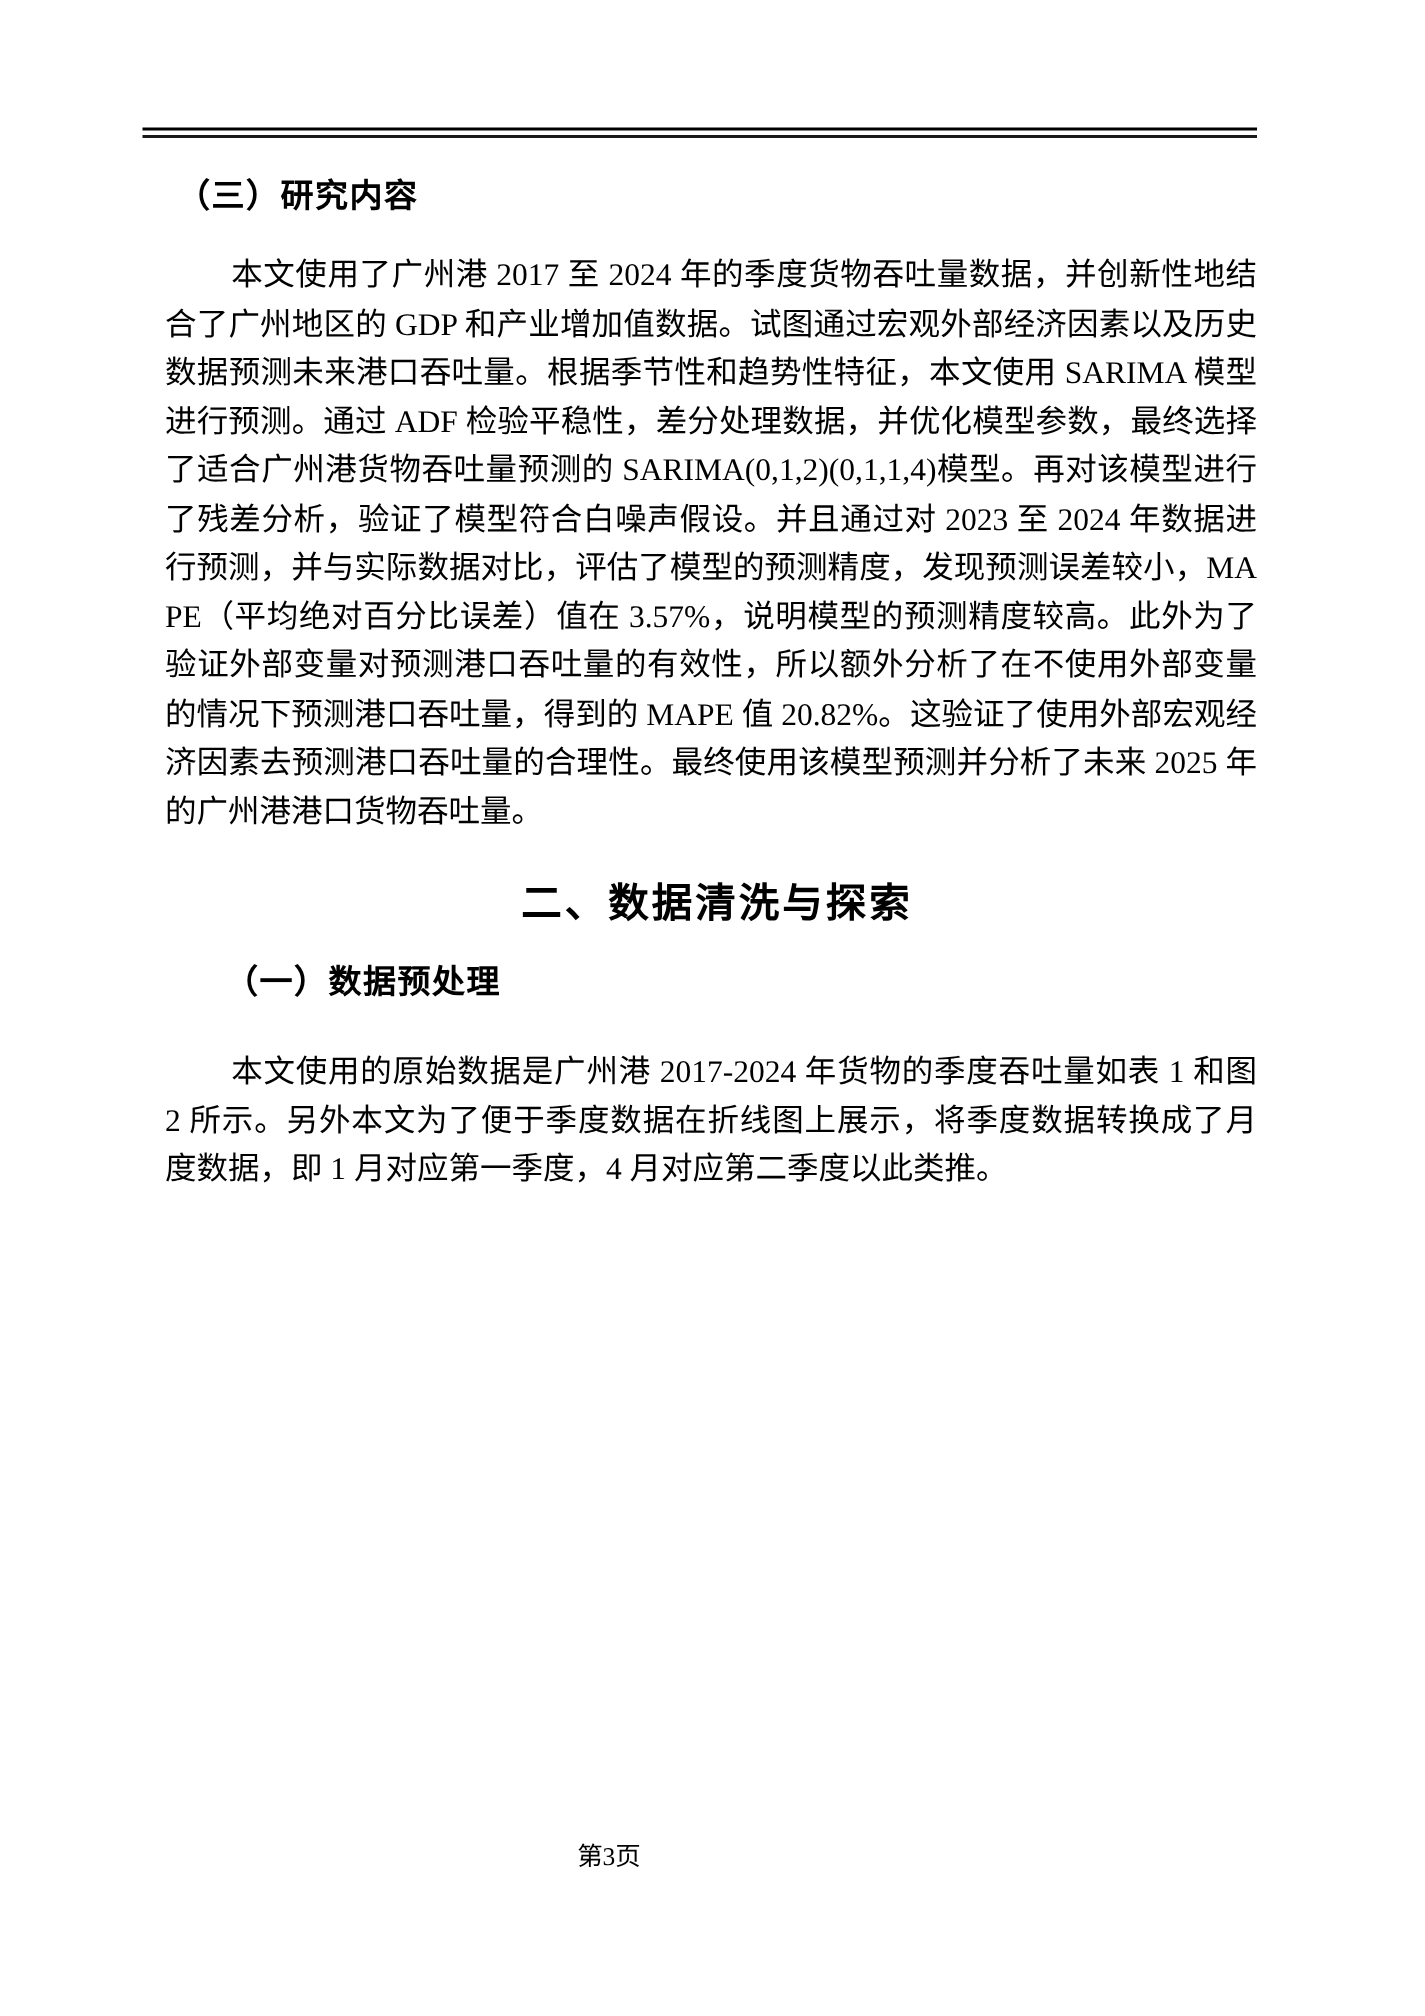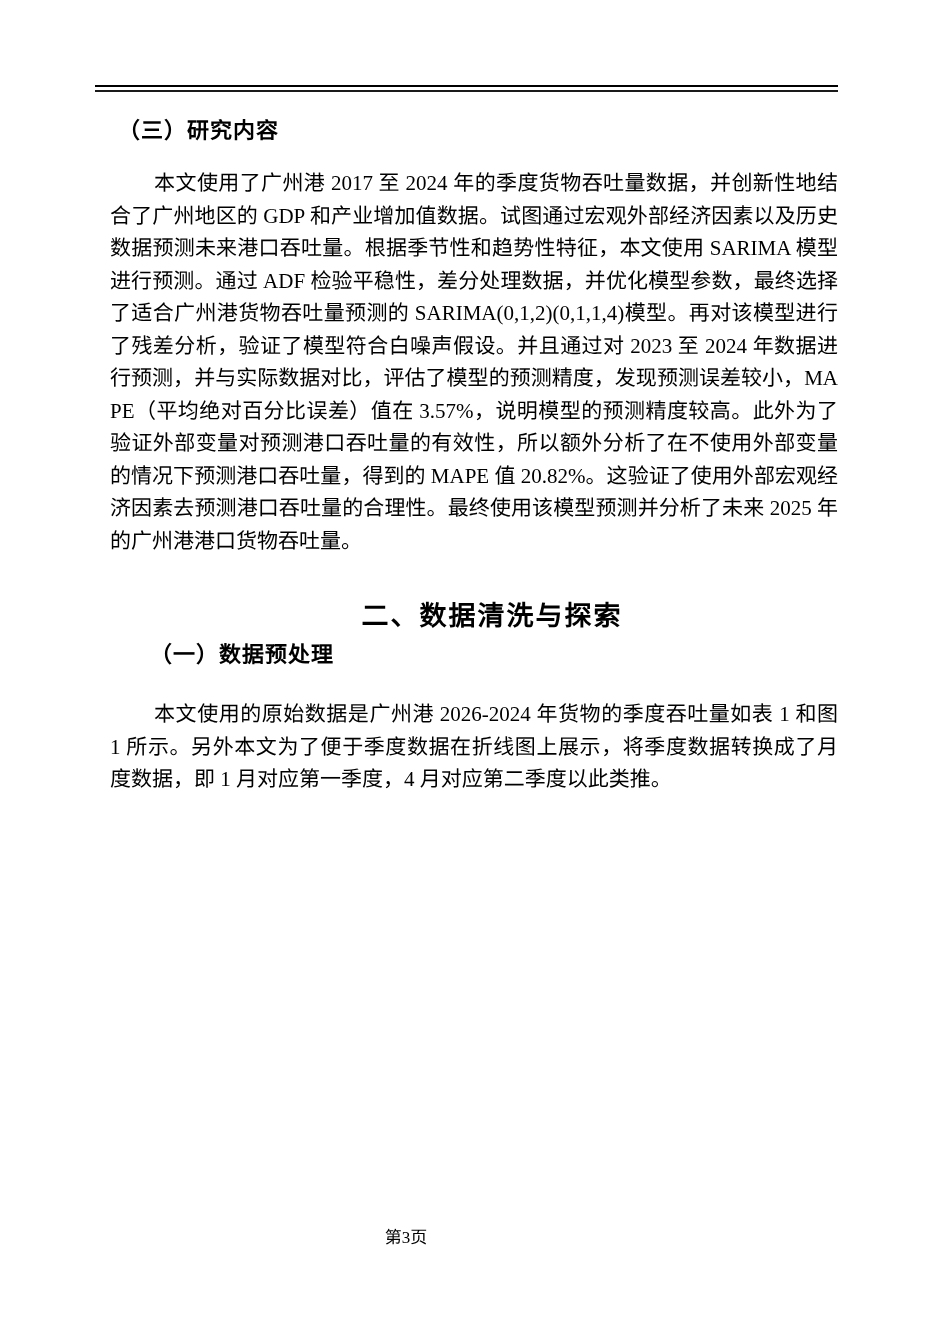--- a/index.html
+++ b/index.html
@@ -55,21 +55,21 @@
     white-space: nowrap;
   }
   .sec-heading.sec3 { top: 117px; }
   .sec-heading.sec1 { top: 641px; margin-left: 32px; }
 
   .chapter-heading {
     position: absolute;
     left: 110px;
     top: 581px;
     width: 728px;
-    margin: 18px;
+    margin: 4px;
     text-align: center;
     font-family: "Liberation Sans", "DejaVu Sans", sans-serif;
     font-weight: 700;
     font-size: 27px;
     line-height: 34px;
     letter-spacing: 2px;
     white-space: nowrap;
   }
 
   
@@ -109,19 +109,19 @@
   <div class="header-rule"></div>
 
   <h3 class="sec-heading sec3">（三）研究内容</h3>
 
   <p class="body-para para1">本文使用了广州港 2017 至 2024 年的季度货物吞吐量数据，并创新性地结合了广州地区的 GDP 和产业增加值数据。试图通过宏观外部经济因素以及历史数据预测未来港口吞吐量。根据季节性和趋势性特征，本文使用 SARIMA 模型进行预测。通过 ADF 检验平稳性，差分处理数据，并优化模型参数，最终选择了适合广州港货物吞吐量预测的 SARIMA(0,1,2)(0,1,1,4)模型。再对该模型进行了残差分析，验证了模型符合白噪声假设。并且通过对 2023 至 2024 年数据进行预测，并与实际数据对比，评估了模型的预测精度，发现预测误差较小，MAPE（平均绝对百分比误差）值在 3.57%，说明模型的预测精度较高。此外为了验证外部变量对预测港口吞吐量的有效性，所以额外分析了在不使用外部变量的情况下预测港口吞吐量，得到的 MAPE 值 20.82%。这验证了使用外部宏观经济因素去预测港口吞吐量的合理性。最终使用该模型预测并分析了未来 2025 年的广州港港口货物吞吐量。</p>
 
   <h2 class="chapter-heading">二、数据清洗与探索</h2>
 
   <h3 class="sec-heading sec1">（一）数据预处理</h3>
 
-  <p class="body-para para2">本文使用的原始数据是广州港 2026-2024 年货物的季度吞吐量如表 1 和图 1 所示。另外本文为了便于季度数据在折线图上展示，将季度数据转换成了月度数据，即 1 月对应第一季度，4 月对应第二季度以此类推。</p>
+  <p class="body-para para2">本文使用的原始数据是广州港 2017-2024 年货物的季度吞吐量如表 1 和图 2 所示。另外本文为了便于季度数据在折线图上展示，将季度数据转换成了月度数据，即 1 月对应第一季度，4 月对应第二季度以此类推。</p>
 
   <footer class="doc-footer">
     <span>第3页</span>
   </footer>
 
 </div>
 
 </body></html>

